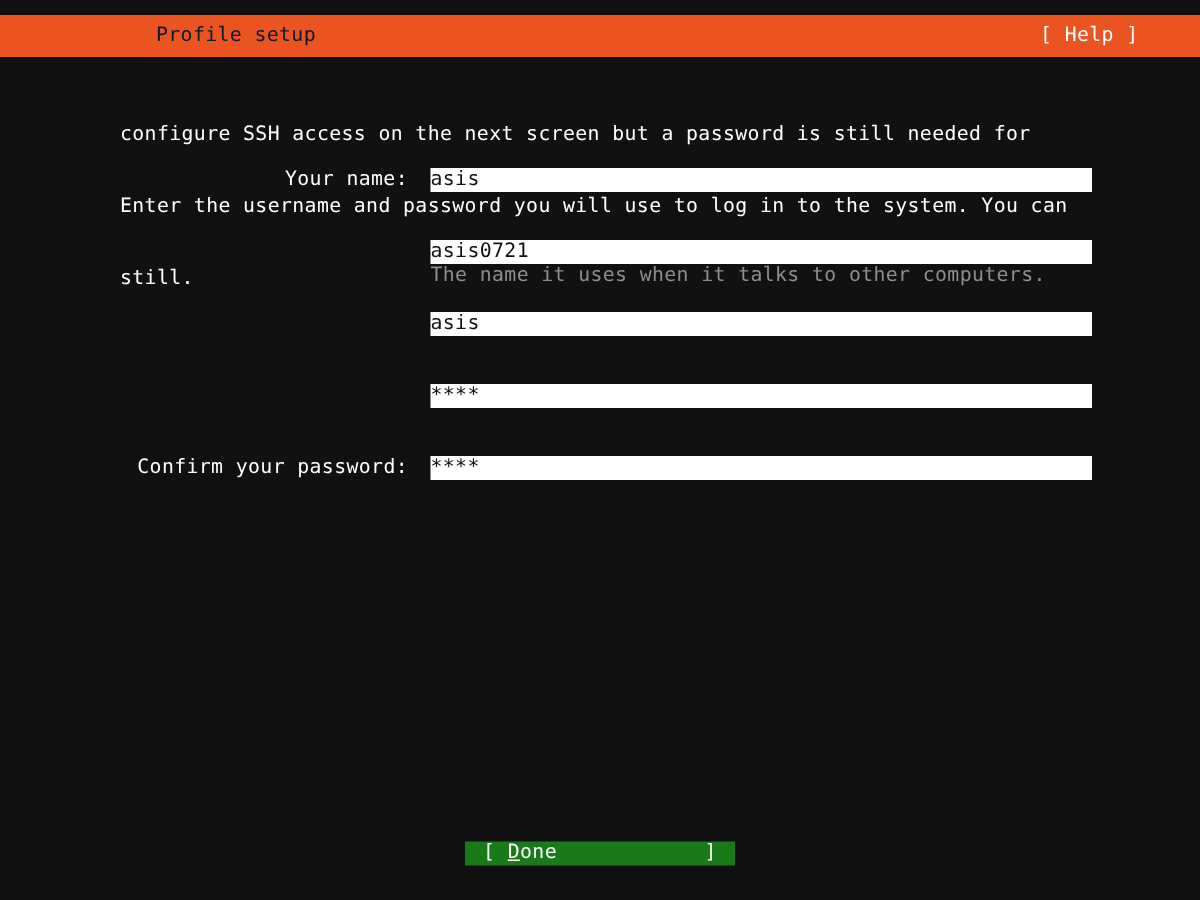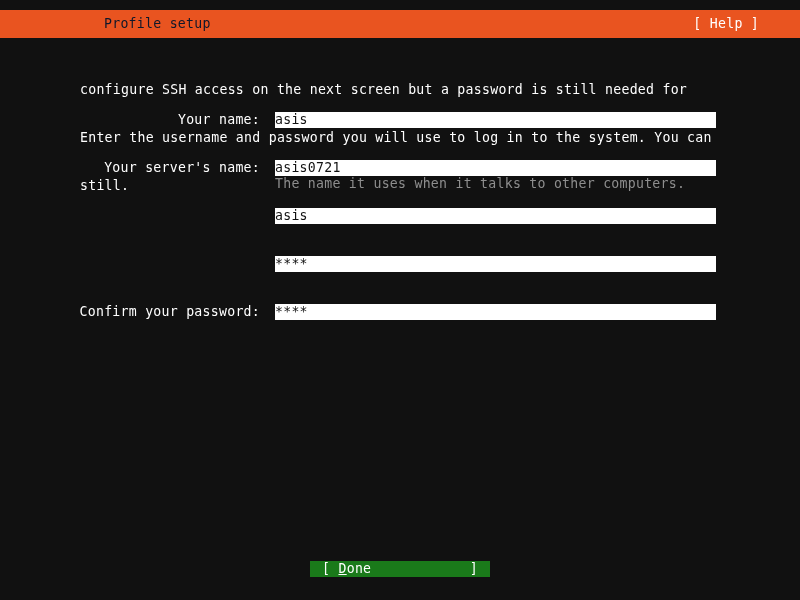--- a/index.html
+++ b/index.html
@@ -72,21 +72,21 @@
 
   
   .form {
     position: absolute;
     left: 0;
     top: 112px;
     width: 800px;
   }
   .field-row {
     position: absolute;
-    left: 4px;
+    left: 16px;
     width: 732px;
     height: 16px;
   }
   .field-label {
     position: absolute;
     left: 0;
     top: 0;
     width: 256px;
     text-align: right;
     color: #ffffff;
@@ -156,21 +156,20 @@
   </div>
 
   <div class="form">
 
     <div class="field-row" style="top:0px;">
       <div class="field-label">Your name:</div>
       <div class="field-input">asis</div>
     </div>
 
     <div class="field-row" style="top:48px;">
-      <div class="field-label">Your server's name:</div>
       <div class="field-input">asis0721</div>
       <div class="field-hint">The name it uses when it talks to other computers.</div>
     </div>
 
     <div class="field-row" style="top:96px;">
       <div class="field-input">asis</div>
     </div>
 
     <div class="field-row" style="top:144px;">
       <div class="field-input">****</div>

